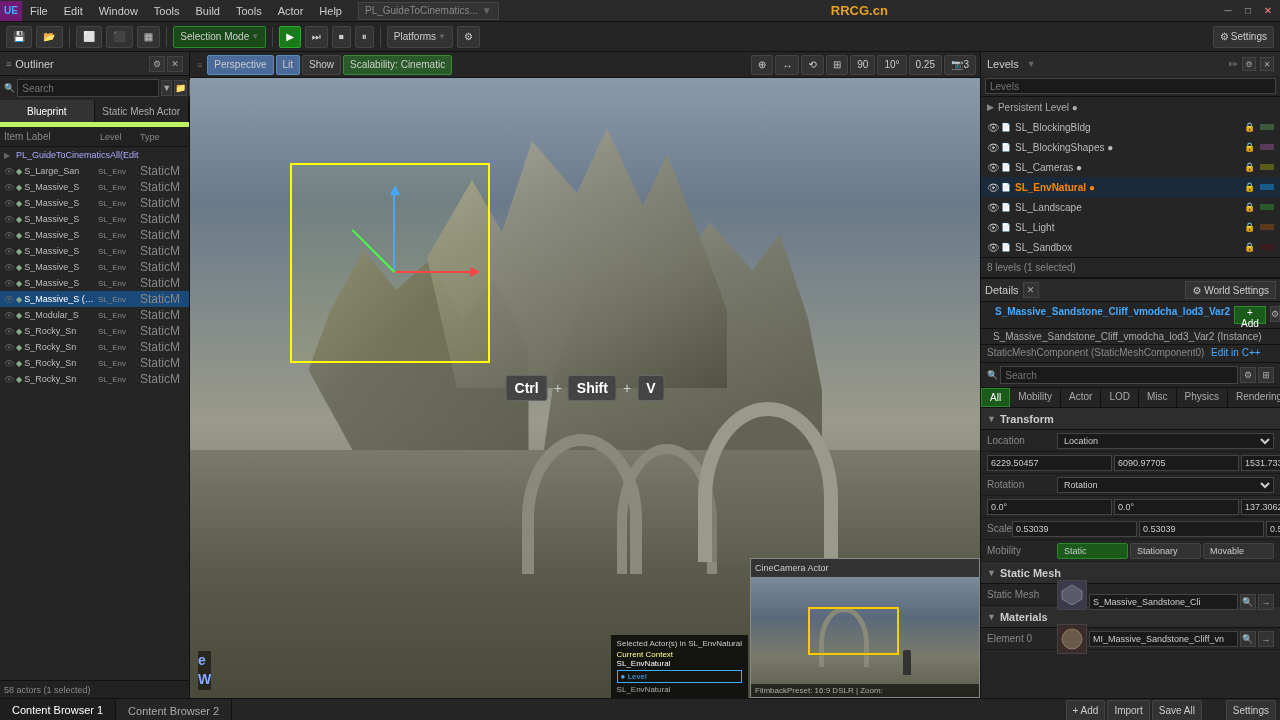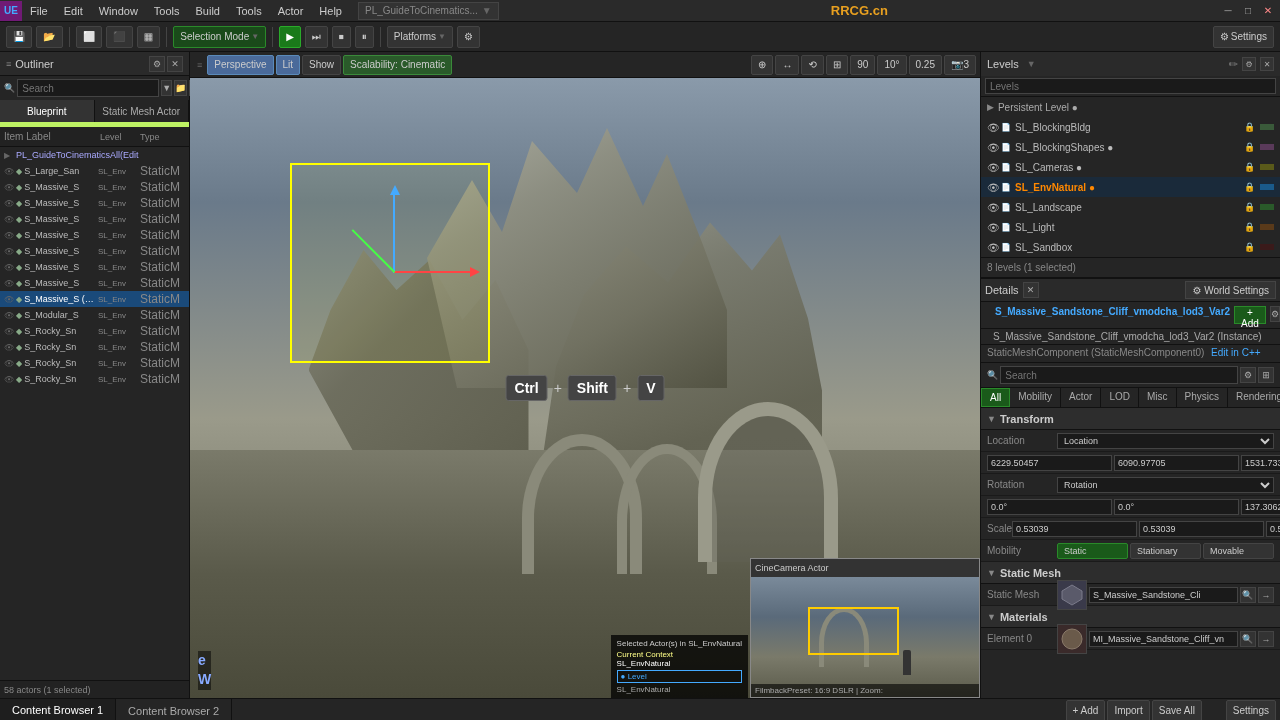--- a/index.html
+++ b/index.html
@@ -556,21 +556,21 @@
             <button class="toolbar-btn" style="height:16px;font-size:9px;flex:1;">Movable</button>
           </div>
         </div>
 
         <div class="section-header">
           <span class="section-arrow">▼</span>
           <span class="section-title">Static Mesh</span>
         </div>
         <div class="prop-row">
           <div class="prop-label">Static Mesh</div>
-          <div style="display:flex;align-items:center;gap:2px;flex:1;">
+          <div style="display:flex;align-items:flex-end;gap:2px;flex:1;">
             <div style="width:30px;height:30px;background:#3a3a4a;border:1px solid #444;display:flex;align-items:center;justify-content:center;">
               <svg width="24" height="24" viewBox="0 0 24 24">
                   <polygon points="12,2 22,8 22,16 12,22 2,16 2,8" fill="#5a5a6a" stroke="#7a7a8a" stroke-width="1"></polygon>
                 </svg>
             </div>
             <input class="prop-input" style="flex: 1 1 0%;" value="S_Massive_Sandstone_Cli">
             <div class="btn-icon">🔍</div>
             <div class="btn-icon">→</div>
           </div>
         </div>

